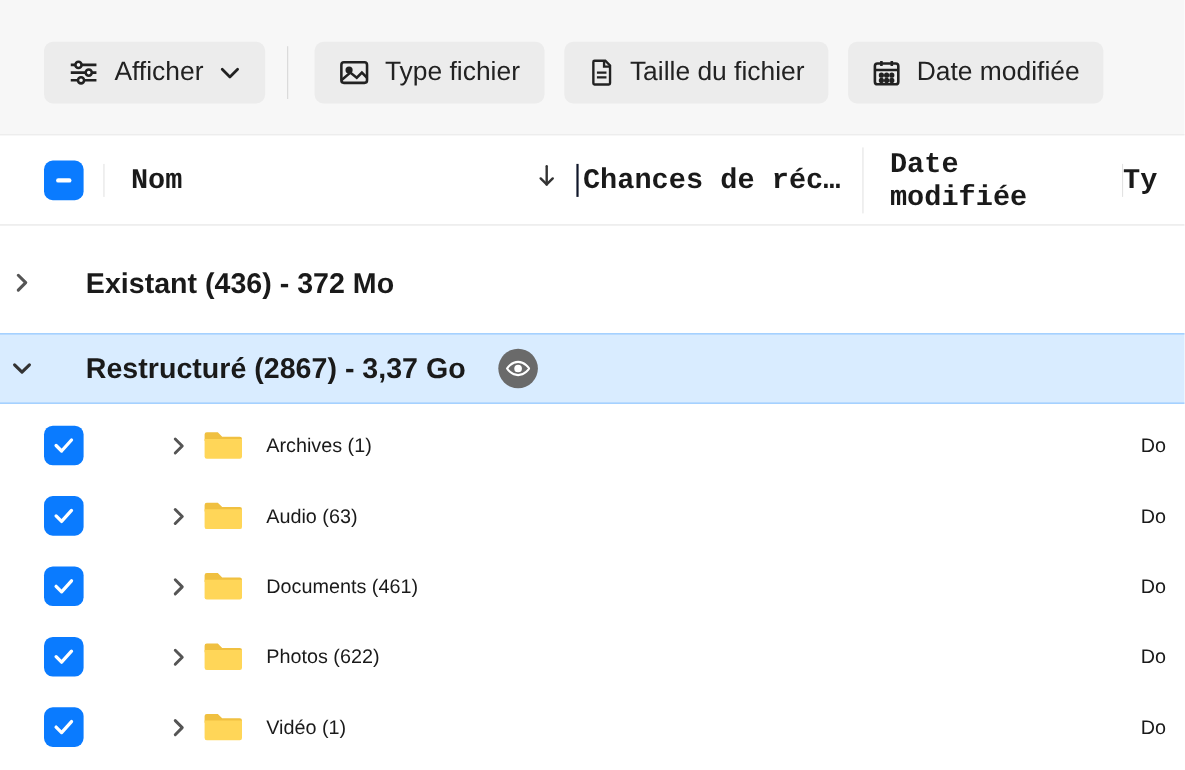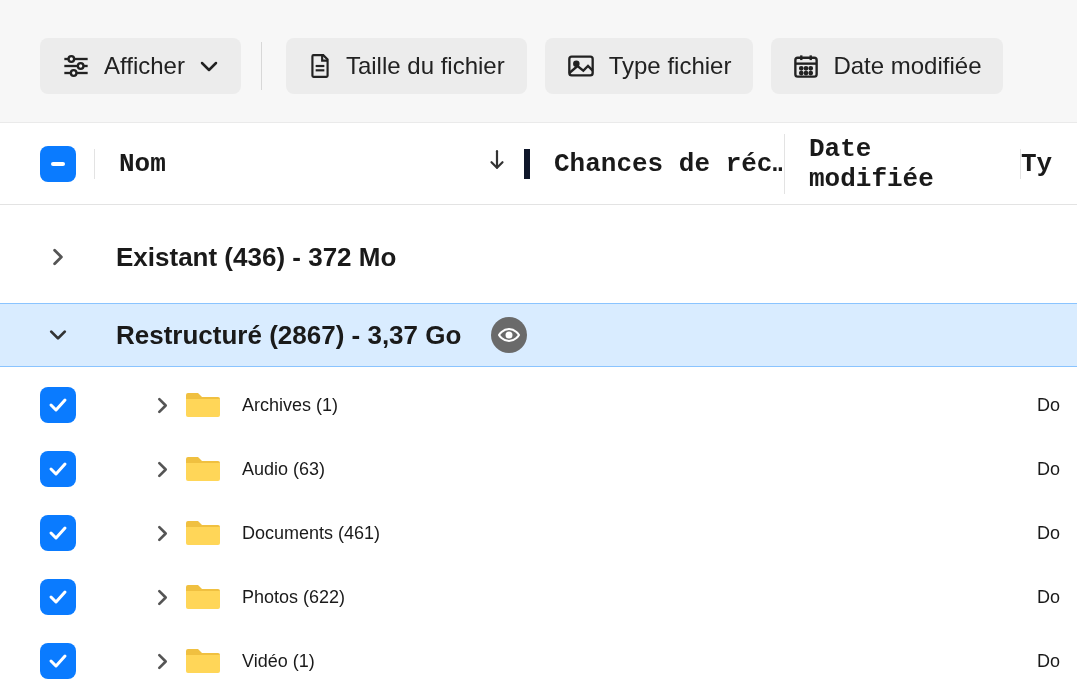--- a/index.html
+++ b/index.html
@@ -83,42 +83,42 @@
     border-left: 1px solid #e3e3e3;
     padding-left: 24px;
     position: relative;
   }
   .col-name .sort-icon {
     position: absolute;
     right: 18px;
   }
   .col-chances {
     width: 260px;
-    border-left: 6px solid #0f172a;
+    border-left: 2px solid #0f172a;
     padding-left: 24px;
     white-space: nowrap;
     overflow: hidden;
     text-overflow: ellipsis;
+    justify-content: flex-end;
   }
   .col-date {
     width: 236px;
     border-left: 1px solid #e3e3e3;
     padding-left: 24px;
   }
   .col-type {
     flex: 1;
     border-left: 1px solid #e3e3e3;
     white-space: nowrap;
     overflow: hidden;
   }
   .group-row {
     display: flex;
     align-items: center;
     height: 64px;
-    padding-left: 38px;
     gap: 18px;
     font-size: 26px;
     font-weight: 600;
     cursor: pointer;
   }
   .group-row .chevron {
     width: 40px;
     display: flex;
     justify-content: center;
   }
@@ -191,39 +191,39 @@
       <svg width="20" height="14" viewBox="0 0 20 14" fill="none" stroke="#222" stroke-width="2.5" stroke-linecap="round" stroke-linejoin="round">
         <polyline points="3,4 10,11 17,4"></polyline>
       </svg>
     </span>
   </button>
 
   <div class="toolbar-divider"></div>
 
   <button class="filter-btn">
     <span>
+      <svg width="28" height="24" viewBox="0 0 24 20" fill="none" stroke="#222" stroke-width="2">
+        <rect x="2" y="2" width="20" height="16" rx="2"></rect>
+        <circle cx="8" cy="8" r="1.8" fill="#222"></circle>
+        <polyline points="2,16 9,10 14,14 18,10 22,14"></polyline>
+      </svg>
+    </span>
+    <span>Type fichier</span>
+  </button>
+
+  <button class="filter-btn">
+    <span>
       <svg width="24" height="26" viewBox="0 0 20 24" fill="none" stroke="#222" stroke-width="2">
         <path d="M4 2h9l4 4v15a1 1 0 0 1-1 1H4a1 1 0 0 1-1-1V3a1 1 0 0 1 1-1z"></path>
         <polyline points="12,2 12,7 17,7"></polyline>
         <line x1="6" y1="12" x2="14" y2="12"></line>
           <line x1="6" y1="16" x2="14" y2="16"></line>
       </svg>
     </span>
     <span>Taille du fichier</span>
-  </button>
-
-  <button class="filter-btn">
-    <span>
-      <svg width="28" height="24" viewBox="0 0 24 20" fill="none" stroke="#222" stroke-width="2">
-        <rect x="2" y="2" width="20" height="16" rx="2"></rect>
-        <circle cx="8" cy="8" r="1.8" fill="#222"></circle>
-        <polyline points="2,16 9,10 14,14 18,10 22,14"></polyline>
-      </svg>
-    </span>
-    <span>Type fichier</span>
   </button>
 
   <button class="filter-btn">
     <span>
       <svg width="26" height="26" viewBox="0 0 22 22" fill="none" stroke="#222" stroke-width="2">
         <rect x="2" y="4" width="18" height="16" rx="2"></rect>
         <line x1="2" y1="9" x2="20" y2="9"></line>
         <line x1="7" y1="2" x2="7" y2="6"></line>
           <line x1="15" y1="2" x2="15" y2="6"></line>
         <circle cx="7" cy="13" r="1" fill="#222"></circle>

